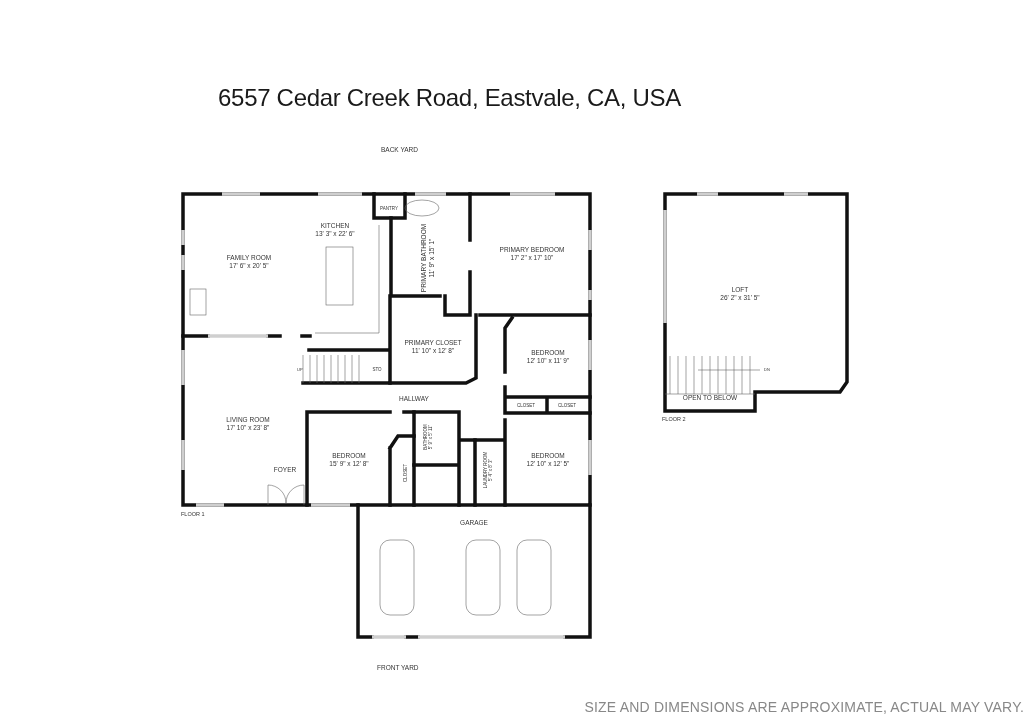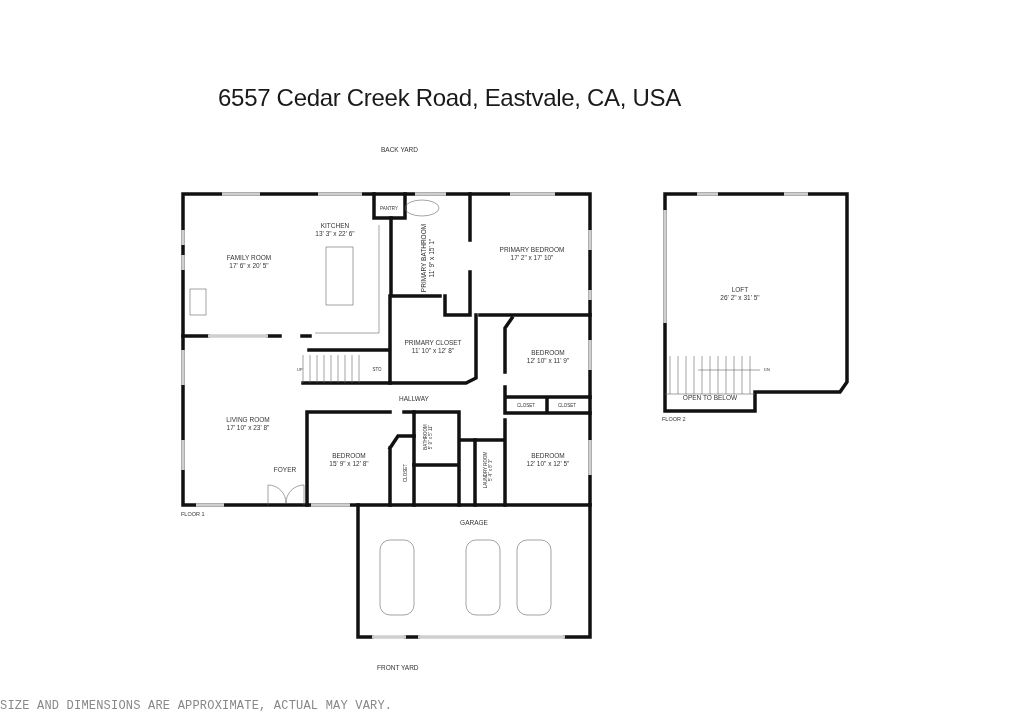--- a/index.html
+++ b/index.html
@@ -1,19 +1,19 @@
 <!DOCTYPE html>
 <html><head>
 <meta charset="utf-8">
 <style>
   html, body { margin:0; padding:0; background:#fff; }
   body { width:1024px; height:726px; position:relative; overflow:hidden; font-family:"Liberation Sans", sans-serif; color:#222; }
   .title { position:absolute; left:0; width:899px; top:84px; text-align:center; font-size:24px; color:#1a1a1a; letter-spacing:-0.3px; }
   .lbl { position:absolute; font-size:6.5px; color:#333; white-space:nowrap; }
-  .footer { position:absolute; left:0; width:1024px; top:699px; text-align:left; font-size:12px; color:#888; letter-spacing:0.2px;font-family:Liberation Mono, monospace; }
+  .footer { position:absolute; left:0; width:1024px; top:699px; text-align:right; font-size:14px; color:#888; letter-spacing:0.2px; }
   svg { position:absolute; left:0; top:0; }
   .room { position:absolute; text-align:center; font-size:6.5px; line-height:8px; color:#333; white-space:nowrap; transform:translate(-50%,-50%); }
   .room.small { font-size:4.5px; line-height:5px; }
   .vert { transform:translate(-50%,-50%) rotate(-90deg); }
 </style>
 </head>
 <body>
 
 <div class="title">6557 Cedar Creek Road, Eastvale, CA, USA</div>
 <div class="lbl" style="left:381px;top:146px;">BACK YARD</div>

